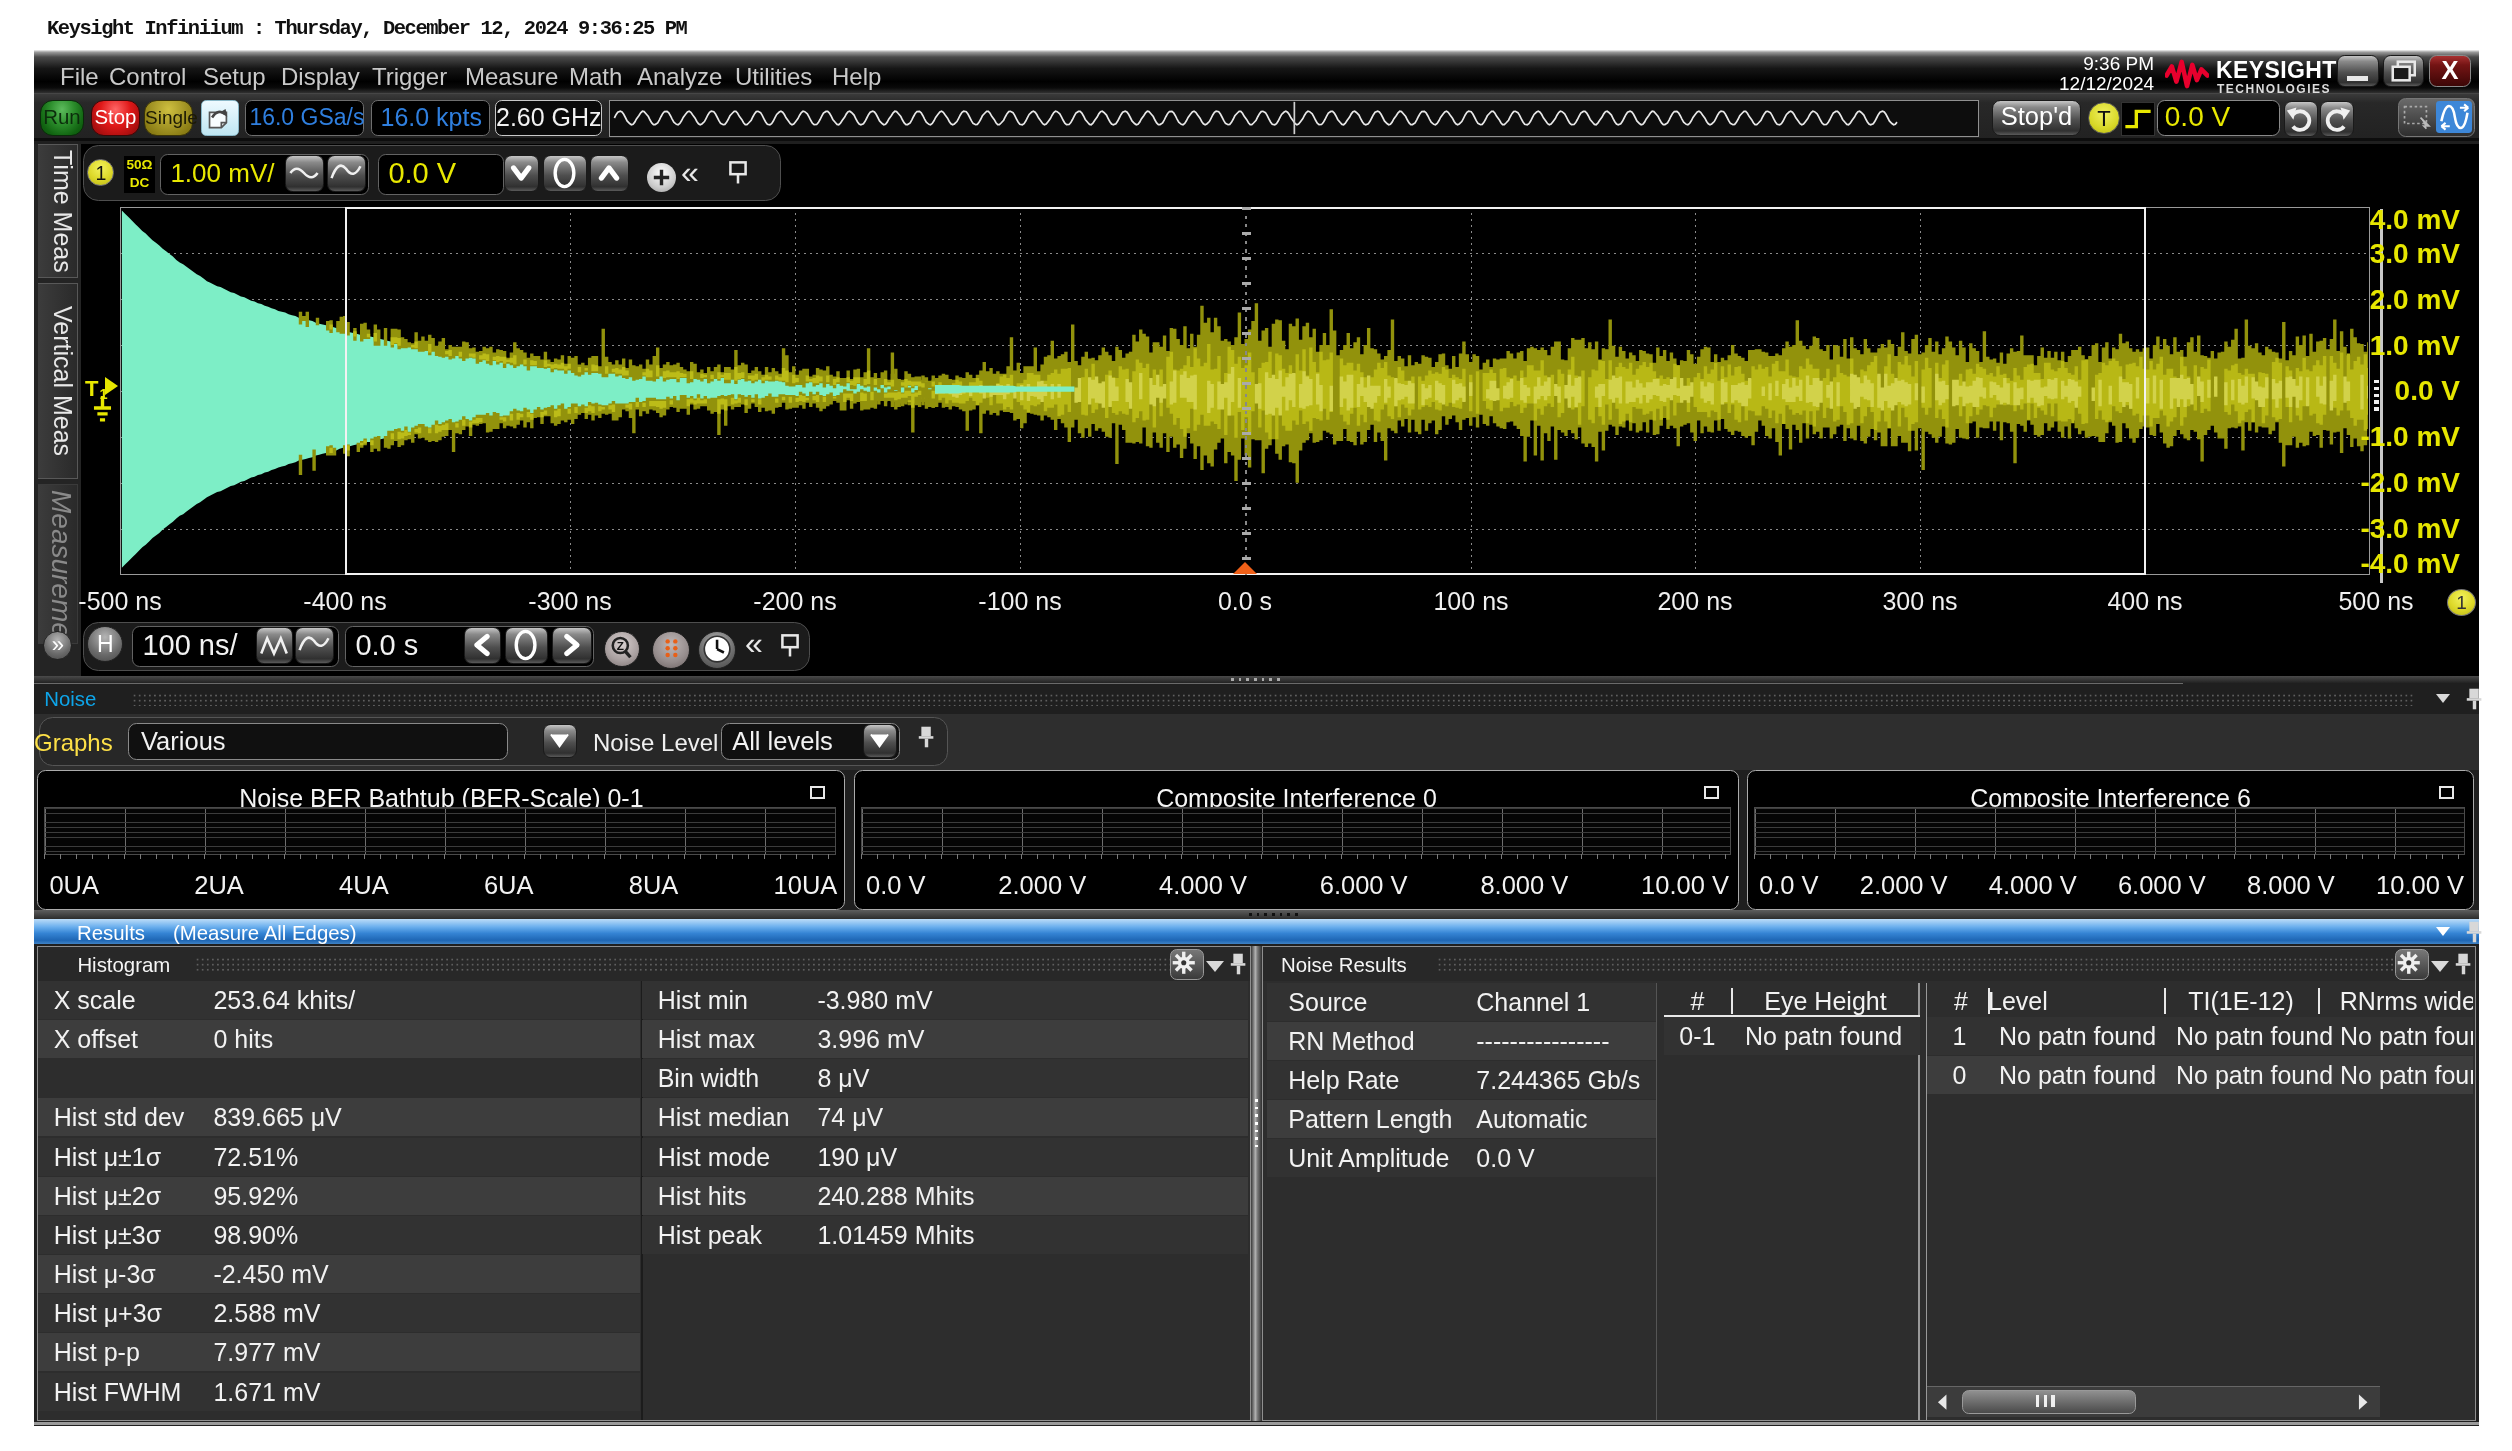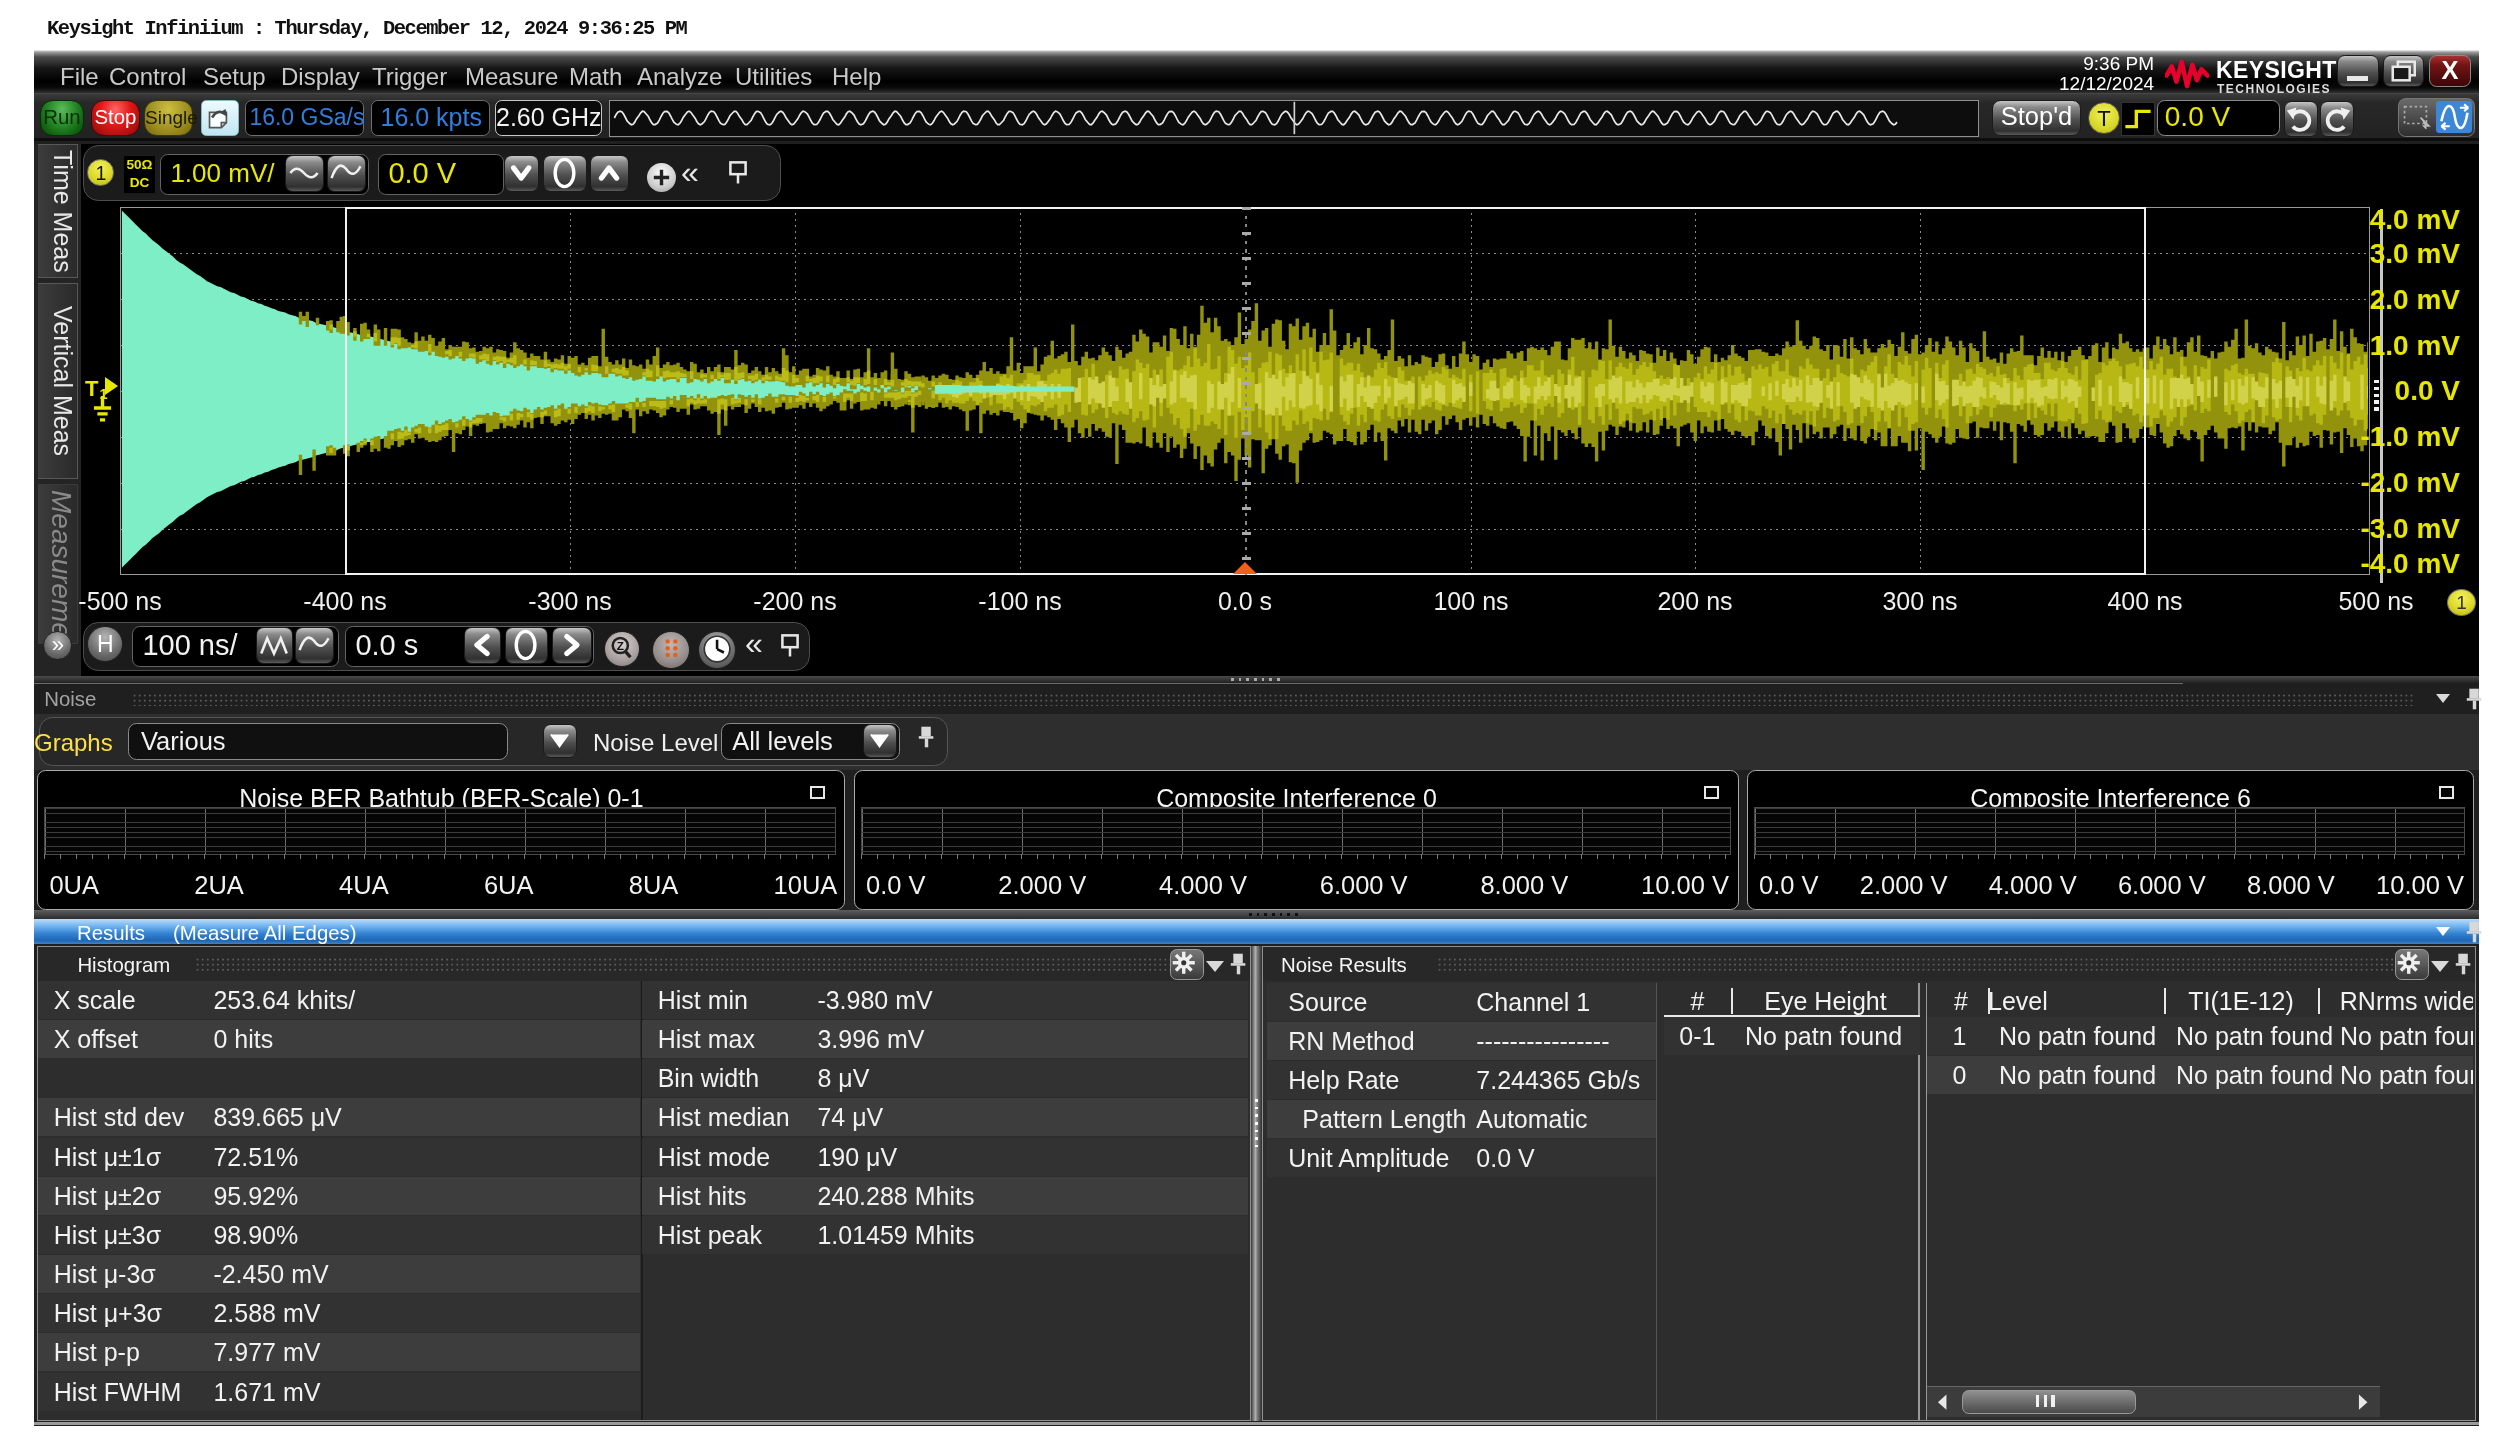--- a/index.html
+++ b/index.html
@@ -14,21 +14,21 @@
 .scope{position:absolute;left:0;top:94px;width:2445px;height:539px;background:#000}
 .sidebar{position:absolute;left:0;top:0;width:47px;height:539px;background:#242424}
 .vtab{position:absolute;left:4.3px;width:40px;background:linear-gradient(90deg,#3c3c3c,#2a2a2a);border:0.9px solid #585858;border-left:none;color:#e8e8e8;writing-mode:vertical-rl;text-align:center;font-size:25px}
 .gbtn{background:linear-gradient(180deg,#c6c6c6 0,#8a8a8a 18%,#4f4f4f 55%,#303030 88%,#5a5a5a 100%);border:1.7px solid #1a1a1a;border-radius:7.7px}
 .blackbox{background:#000;border:1.7px solid #636363;border-radius:7.7px;color:#e8e800;white-space:nowrap}
 .crow{position:absolute;left:49px;top:0.9px;width:698px;height:56px;background:#1b1b1b;border:1.7px solid #4e4e4e;border-radius:15.3px}
 .hrow{position:absolute;left:49px;top:478px;width:727px;height:49px;background:#1b1b1b;border:1.7px solid #4e4e4e;border-radius:15.3px}
 .circ{position:absolute;border-radius:50%;background:radial-gradient(circle at 50% 30%,#b5b5b5,#6a6a6a 60%,#474747);border:1.7px solid #222;color:#fff;text-align:center}
 .ylab{position:absolute;right:19px;color:#e6e600;font-size:28px;font-weight:bold;white-space:nowrap}
 .xlab{position:absolute;top:443px;color:#f0f0f0;font-size:25px;white-space:nowrap;transform:translateX(-50%)}
-.hdrbar{position:absolute;width:2149px;background:#2b2b2b;border-top:1.7px solid #6a6a6a;color:#a3a3a3}
+.hdrbar{position:absolute;width:2149px;background:#2b2b2b;border-top:1.7px solid #6a6a6a;color:#0ea5e9}
 .dots{background-image:radial-gradient(#5f5f5f 0.9px,transparent 1.1px);background-size:5.1px 5.1px}
 .chart{position:absolute;top:720px;height:140px;background:#000;border:1.7px solid #ababab;border-radius:8.5px}
 .ctitle{position:absolute;top:12.8px;width:100%;text-align:center;color:#f5f5f5;font-size:25px}
 .cgrid{position:absolute;top:36px;background:#050505;border:0.9px solid #4a4a4a;background-image:repeating-linear-gradient(180deg,#3c3c3c 0,#3c3c3c 0.9px,transparent 0.9px,transparent 4.8px),repeating-linear-gradient(90deg,#6e6e6e 0,#6e6e6e 1.3px,transparent 1.3px,transparent 80px)}
 .cticks{position:absolute;height:5.1px;background-image:repeating-linear-gradient(90deg,#7a7a7a 0,#7a7a7a 0.9px,transparent 0.9px,transparent 16px)}
 .clabels{position:absolute;top:100px;display:flex;justify-content:space-between;color:#f2f2f2;font-size:25.5px}
 .maxi{position:absolute;top:14.5px;width:14.5px;height:13.6px;border:2.6px solid #e8e8e8;background:#000}
 .bluebar{position:absolute;left:0;top:869px;width:2445px;height:25.5px;background:linear-gradient(180deg,#bcdcf8 0,#6cb0ee 30%,#3584d4 55%,#1e66b4 82%,#4889c9 100%);color:#fff}
 .panel{position:absolute;top:896px;height:475px;border:1.7px solid #8f8f8f;background:#2d2d2d}
 .phdr{position:absolute;left:0;top:0;width:100%;height:34px;background:#282828;color:#f5f5f5}
@@ -484,21 +484,21 @@
       </div>
       <div class="row rB" style="left:4.3px;top:75px;width:390px">
         <span class="abs" style="left:21px">RN Method</span>
         <span class="abs" style="left:209px">----------------</span>
       </div>
       <div class="row rA" style="left:4.3px;top:114px;width:390px">
         <span class="abs" style="left:21px">Help Rate</span>
         <span class="abs" style="left:209px">7.244365 Gb/s</span>
       </div>
       <div class="row rB" style="left:4.3px;top:153px;width:390px">
-        <span class="abs" style="left:35px">Pattern Length</span>
+        <span class="abs" style="left:21px">Pattern Length</span>
         <span class="abs" style="left:209px">Automatic</span>
       </div>
       <div class="row rA" style="left:4.3px;top:192px;width:390px">
         <span class="abs" style="left:21px">Unit Amplitude</span>
         <span class="abs" style="left:209px">0.0 V</span>
       </div>
       <div class="abs" style="left:4.3px;top:36px;width:390px;height:437px;border-right:1.7px solid #555"></div>
       <div class="abs" style="left:401px;top:36px;width:256px;height:437px;border-right:2.6px solid #999">
 <div class="thead" style="left:0;top:4.3px;width:67px;text-align:center">#</div>
 <div class="vsep" style="left:67px;top:5.1px;height:25.5px"></div>

